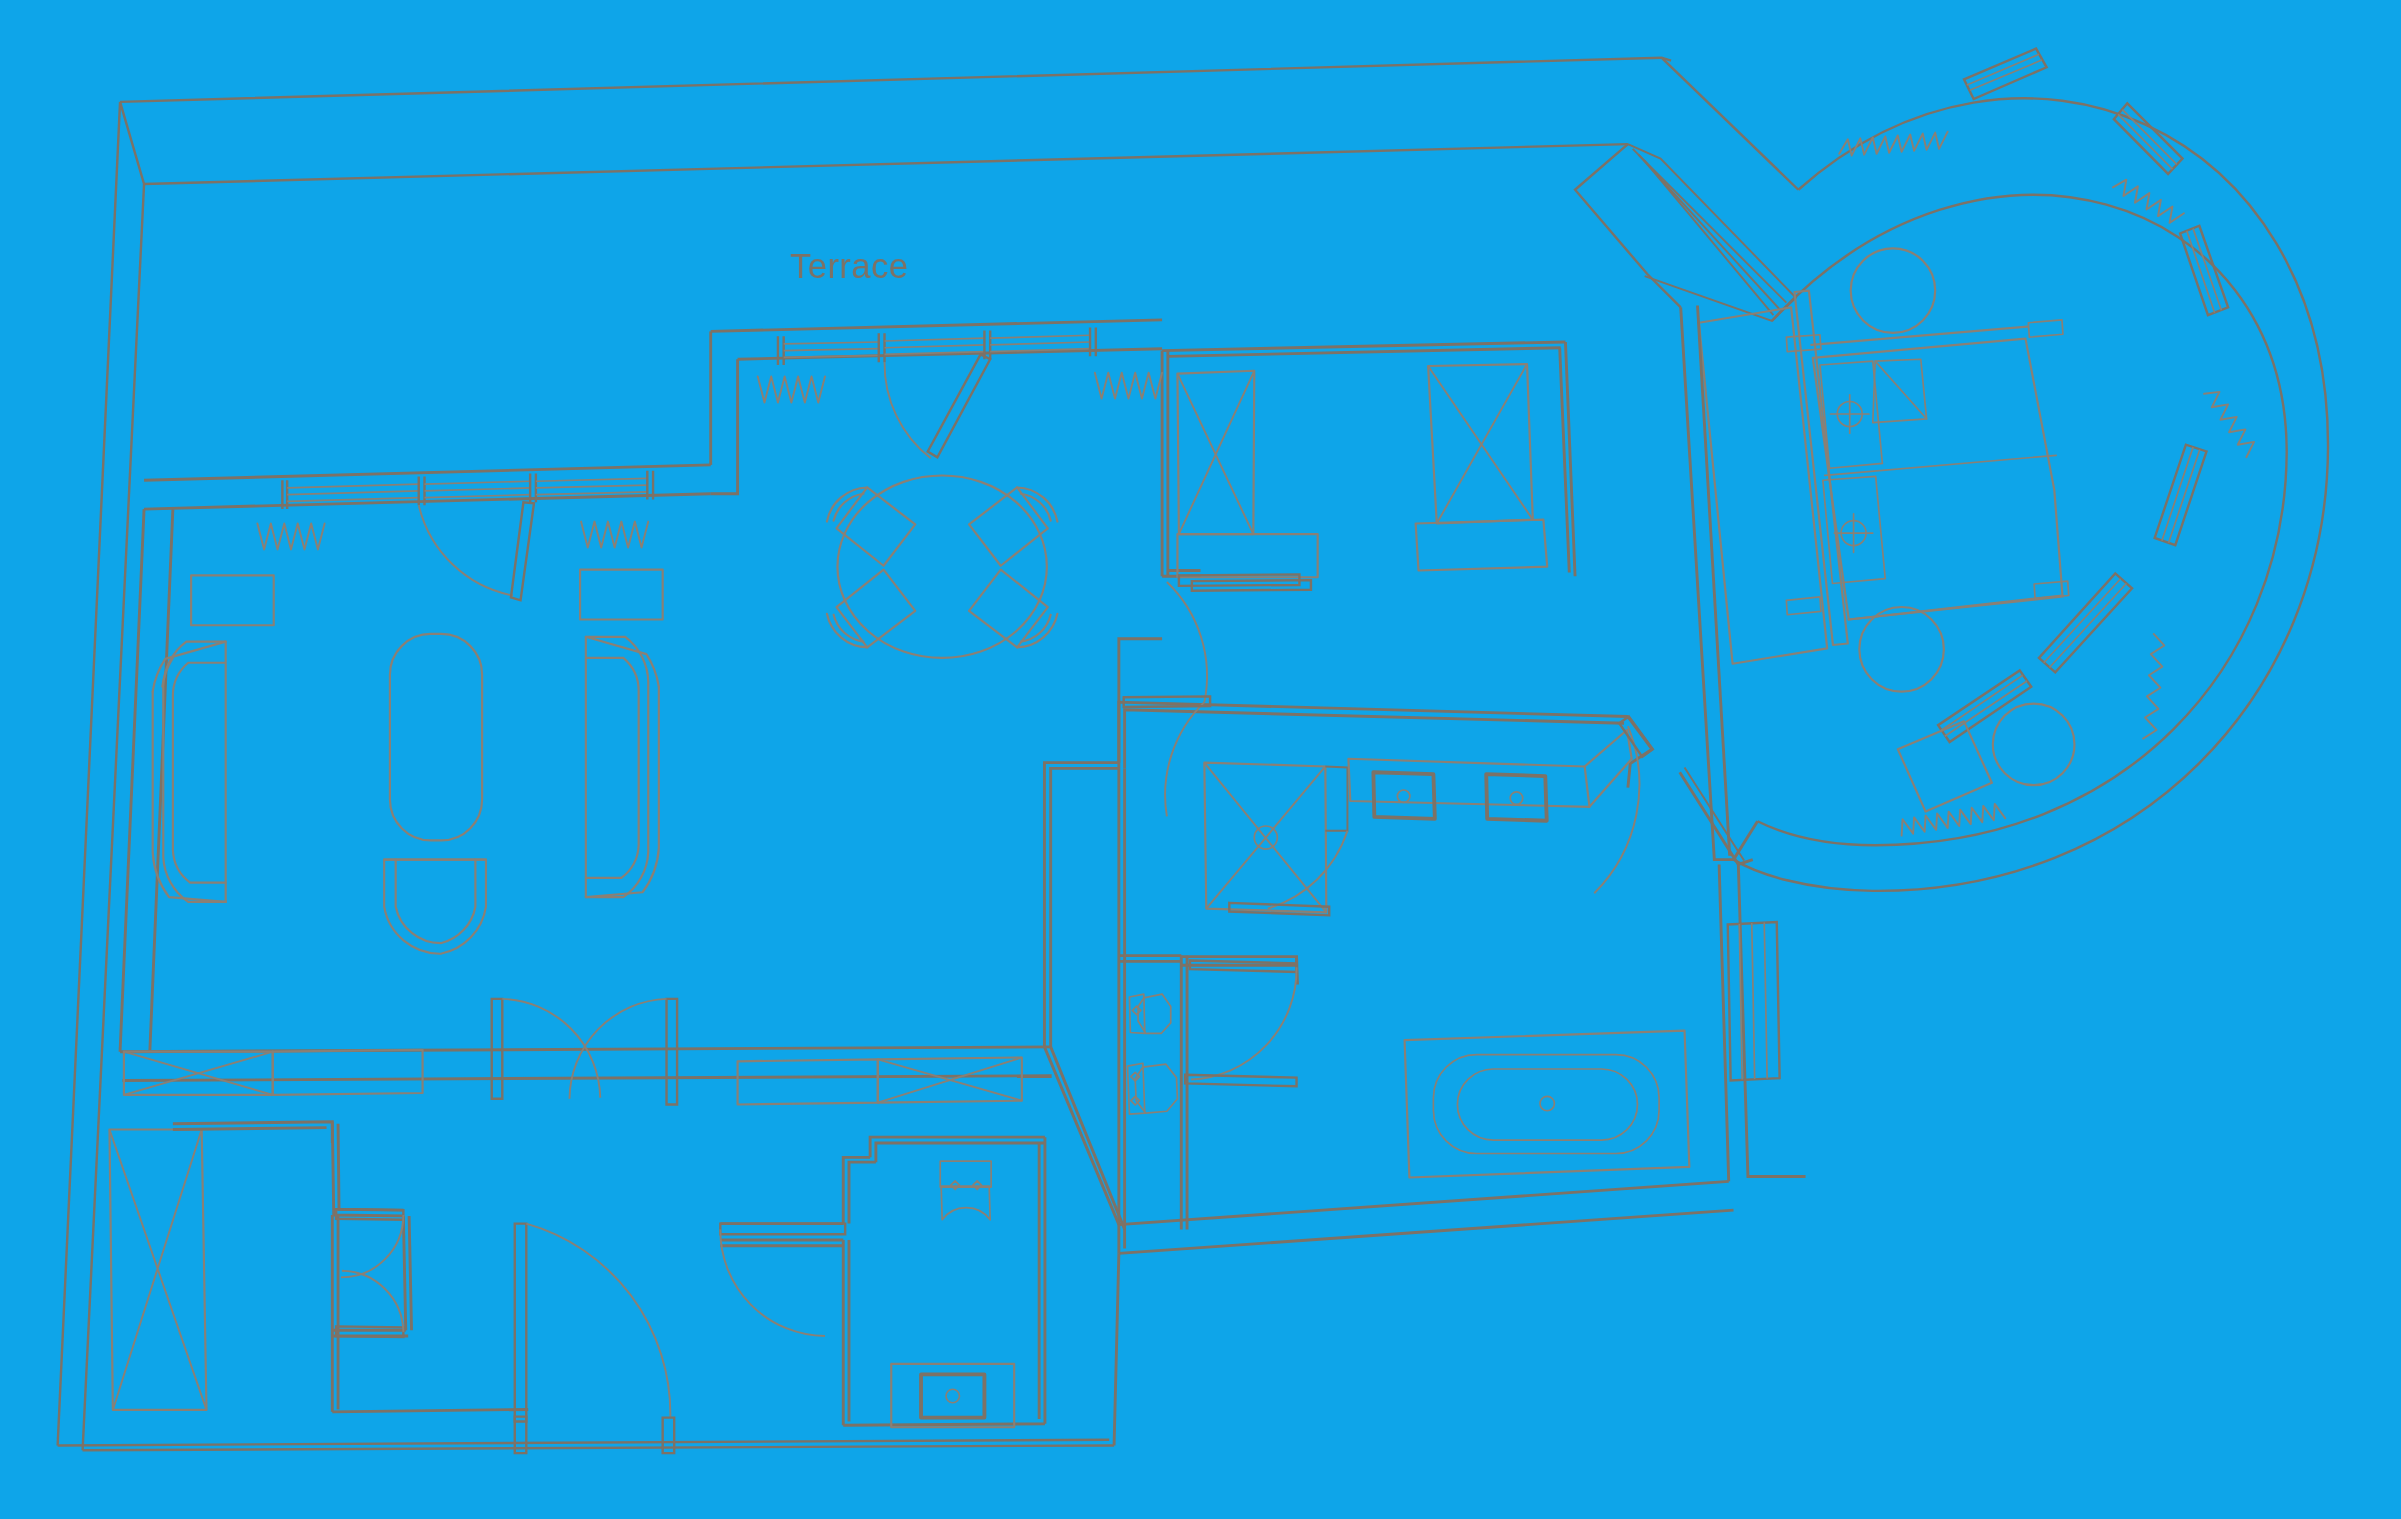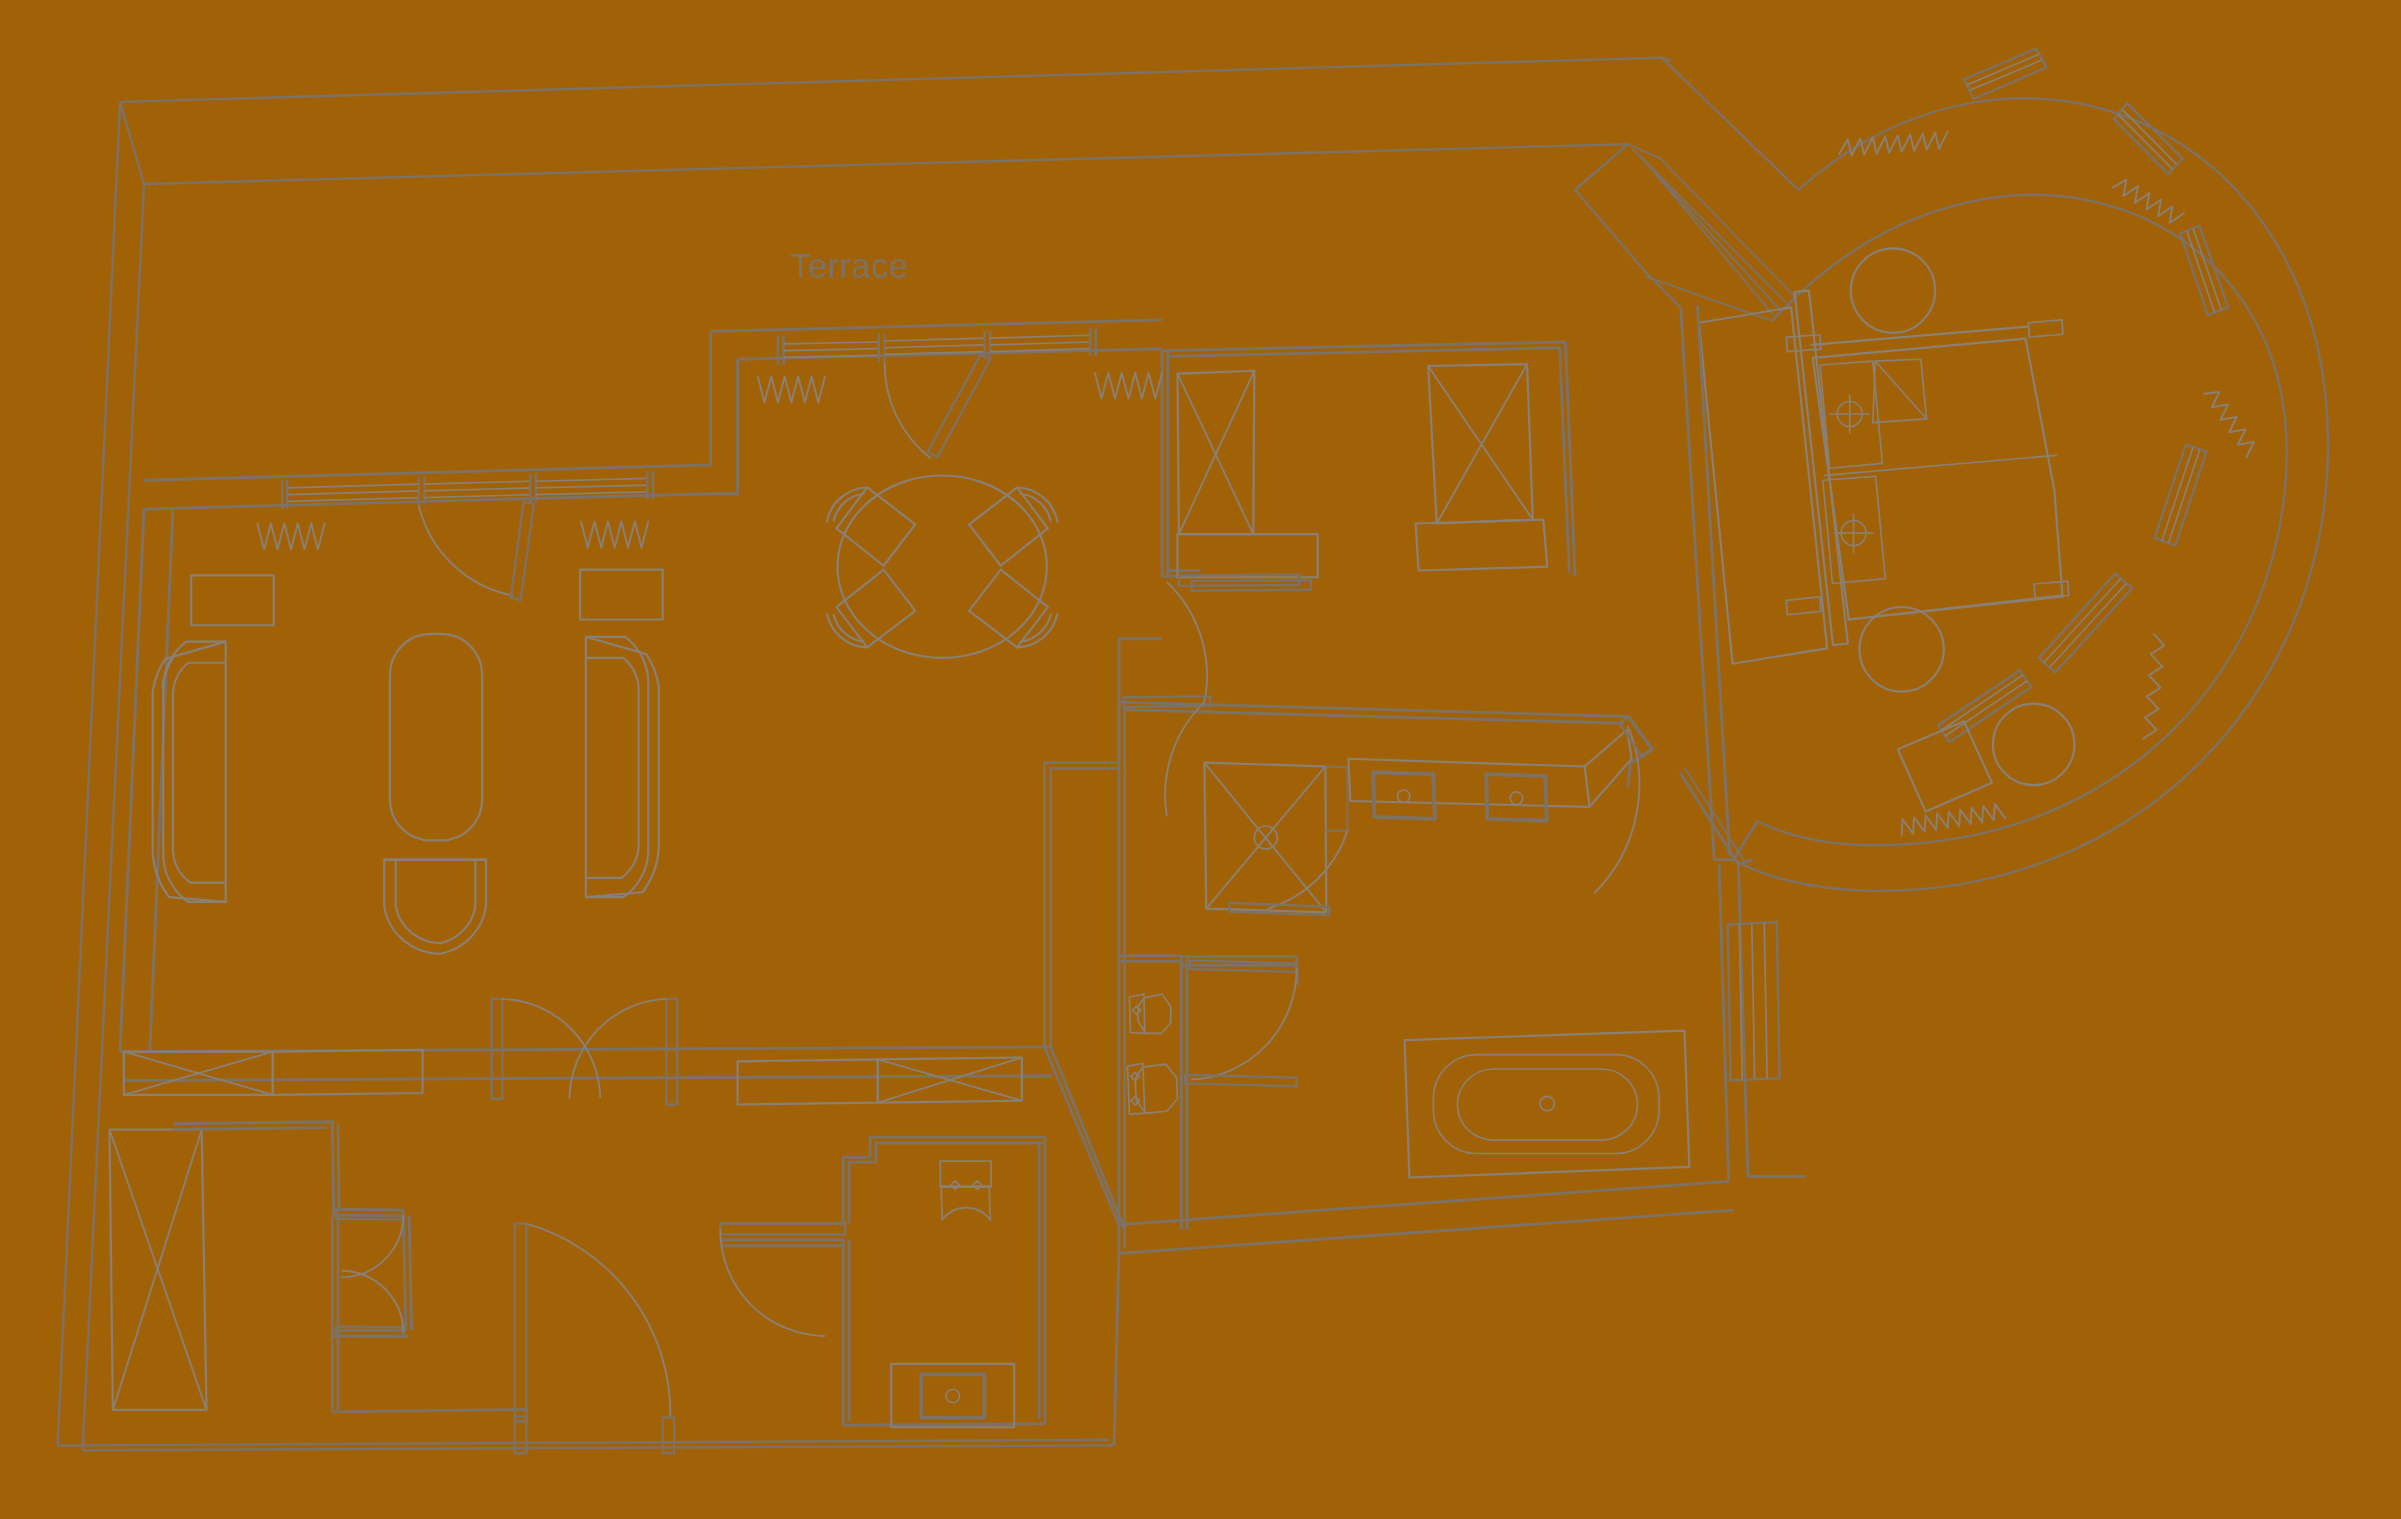--- a/index.html
+++ b/index.html
@@ -10,21 +10,21 @@
   body {
     width: 2401px;
     height: 1519px;
     overflow: hidden;
     font-family: "Liberation Sans", sans-serif;
   }
   #plan-root {
     position: relative;
     width: 2401px;
     height: 1519px;
-    background: #a16207;
+    background: #0ea5e9;
   }
   #floorplan-svg {
     position: absolute;
     top: 0;
     left: 0;
     width: 2401px;
     height: 1519px;
     display: block;
   }
   .room-label {

